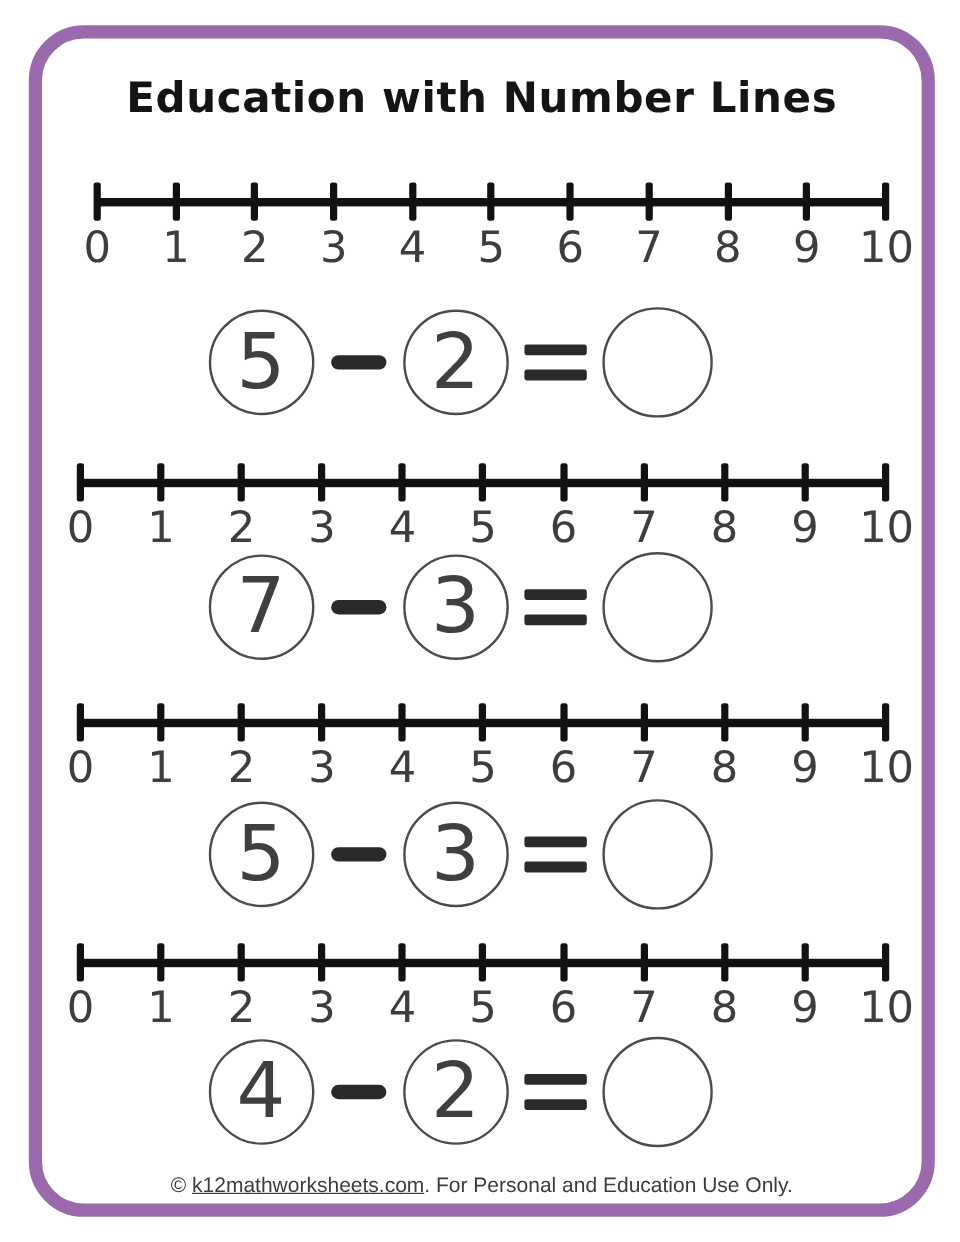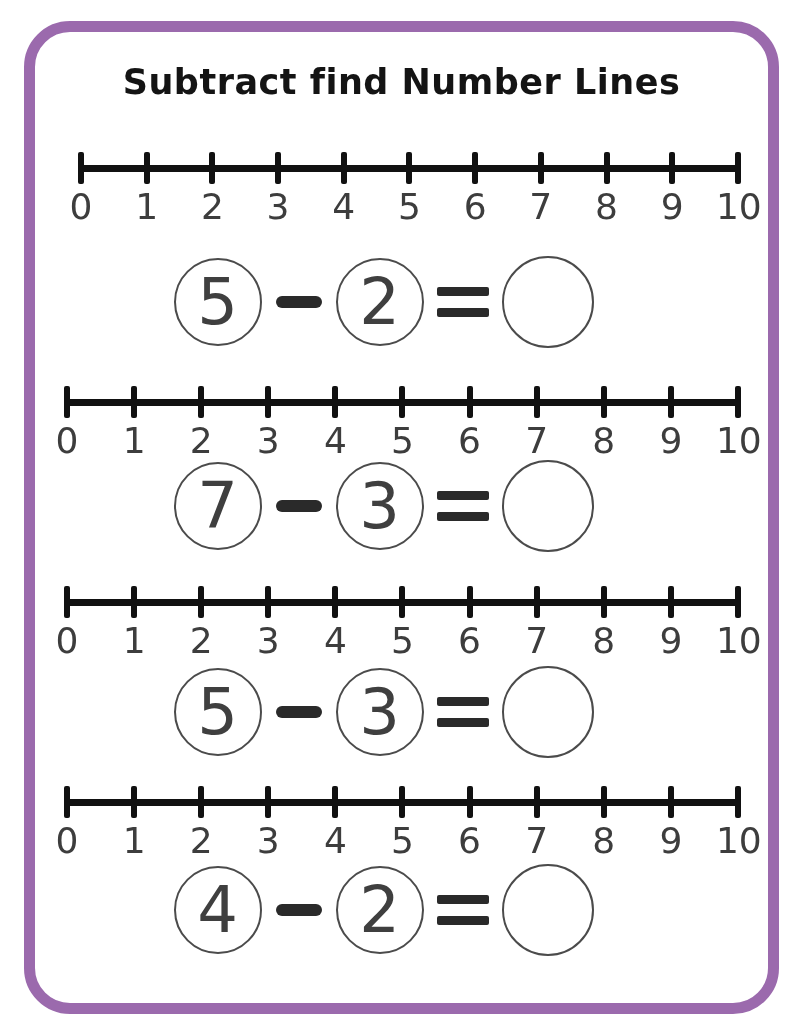--- a/index.html
+++ b/index.html
@@ -163,21 +163,21 @@
     color: #3c3c3c;
     cursor: pointer;
   }
 </style>
 </head>
 <body>
 
 <div class="sheet">
   <div class="frame">
 
-    <div class="title">Subtract find Number Lines</div>
+    <div class="title">Education with Number Lines</div>
 
     <div class="numberline nl-first nl1">
       <div class="nl-ticks">
 
       <div class="tickcell">
             <div class="tick"></div>
           </div>
           <div class="tickcell">
             <div class="tick"></div>
           </div>
@@ -445,15 +445,16 @@
         </div>
       <div class="equals">
         <div class="eqbar"></div>
         <div class="eqbar"></div>
       </div>
       <div class="circle answer">
           <span></span>
         </div>
     </div>
 
+    <div class="footer"><span>© </span><span class="flink">k12mathworksheets.com</span><span>. For Personal and Education Use Only.</span></div>
 
   </div>
 </div>
 
 </body></html>

